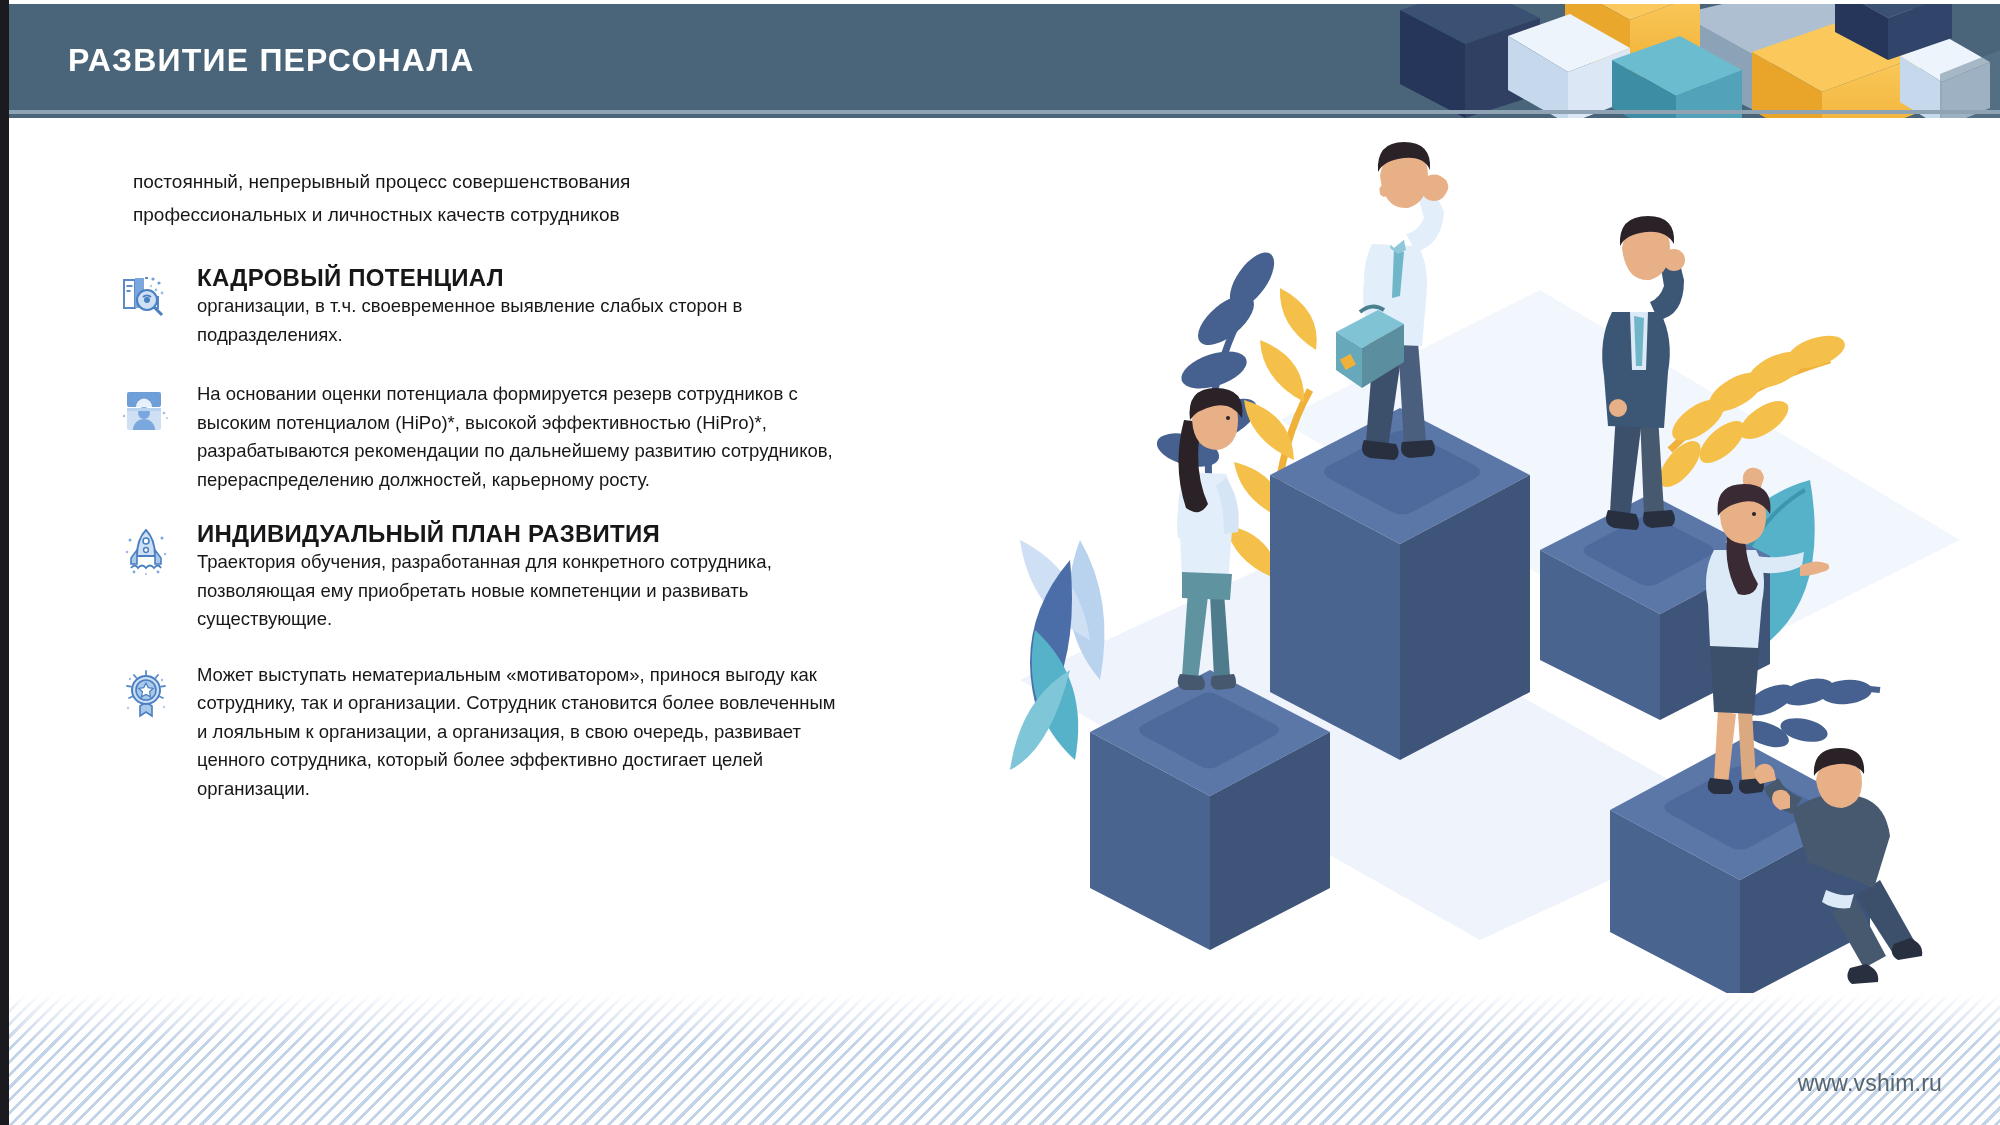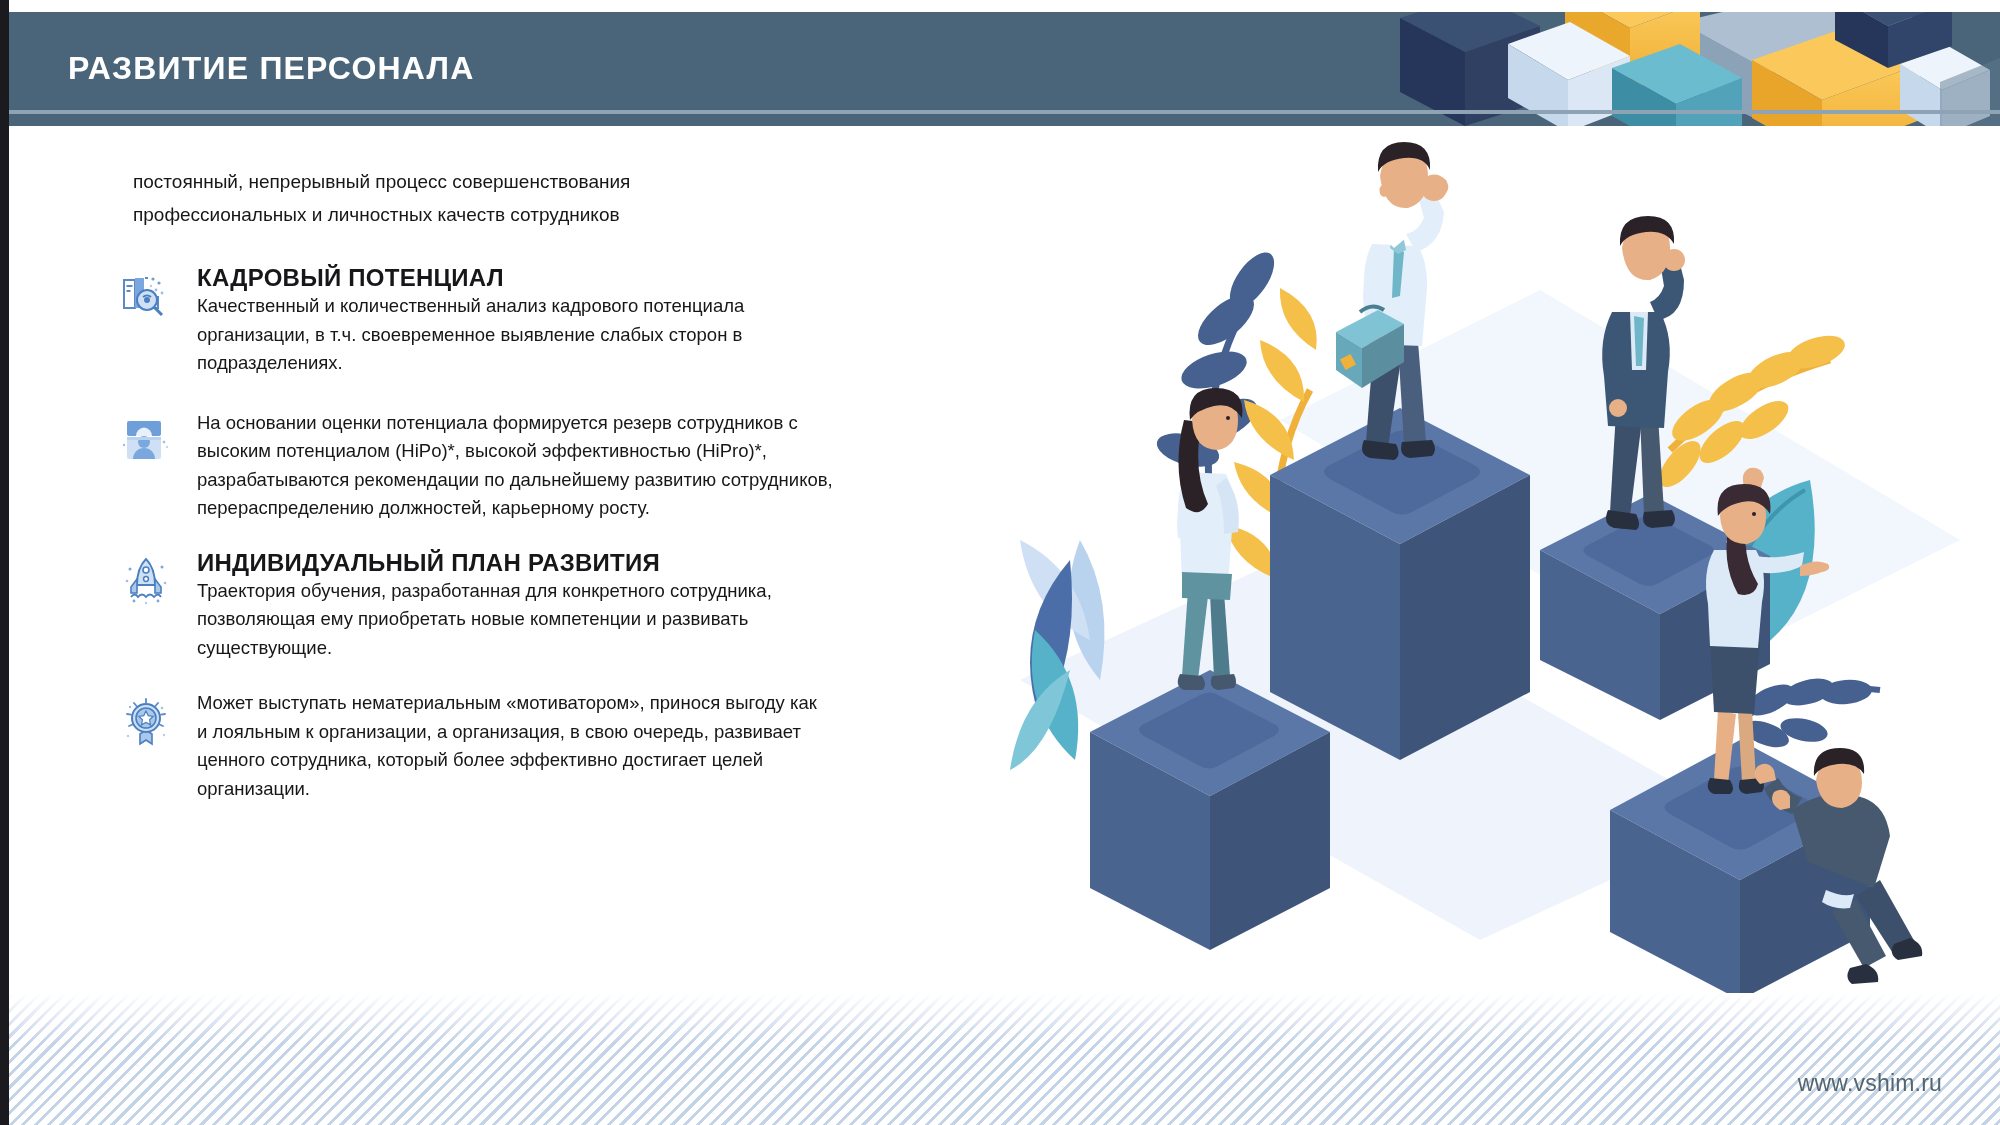--- a/index.html
+++ b/index.html
@@ -26,21 +26,21 @@
     width: 9px;
     height: 1125px;
     background: #1b1b1f;
     z-index: 40;
   }
 
   
   .header {
     position: absolute;
     left: 0;
-    top: 12px;
+    top: 4px;
     width: 2000px;
     height: 114px;
     background: #4a6579;
     overflow: hidden;
     z-index: 20;
   }
   .header-rule {
     position: absolute;
     left: 0;
     top: 110px;
@@ -256,21 +256,20 @@
           <circle cx="35" cy="11" r="1.6" fill="#6e9fd8"></circle>
           <circle cx="41" cy="15" r="1.6" fill="#6e9fd8"></circle>
           <circle cx="38" cy="22" r="1.4" fill="#9dbde6"></circle>
           <circle cx="44" cy="25" r="1.4" fill="#9dbde6"></circle>
           <circle cx="33" cy="18" r="1.2" fill="#b5cdee"></circle>
         </svg>
       </div>
       <div class="block-text">
         <div class="block-title">КАДРОВЫЙ ПОТЕНЦИАЛ</div>
         <div class="block-body">
-          <div>Качественный и количественный анализ кадрового потенциала</div>
           <div>организации, в т.ч. своевременное выявление слабых сторон в</div>
           <div>подразделениях.</div>
         </div>
       </div>
     </div>
 
     <div class="block b2">
       <div class="block-icon">
         <svg viewBox="0 0 56 56" xmlns="http://www.w3.org/2000/svg">
           <rect x="9" y="9" width="34" height="15" rx="2" fill="#6f9fd9"></rect>
@@ -341,20 +340,21 @@
           </g>
           <circle cx="12" cy="15" r="1.2" fill="#9dbde6"></circle>
           <circle cx="44" cy="16" r="1.2" fill="#9dbde6"></circle>
           <circle cx="10" cy="44" r="1.2" fill="#b5cdee"></circle>
           <circle cx="46" cy="43" r="1.2" fill="#b5cdee"></circle>
         </svg>
       </div>
       <div class="block-text">
         <div class="block-body">
           <div>Может выступать нематериальным «мотиватором», принося выгоду как</div>
+          <div>сотруднику, так и организации. Сотрудник становится более вовлеченным</div>
           <div>и лояльным к организации, а организация, в свою очередь, развивает</div>
           <div>ценного сотрудника, который более эффективно достигает целей</div>
           <div>организации.</div>
         </div>
       </div>
     </div>
 
   </div>
 
   <div class="illustration">

